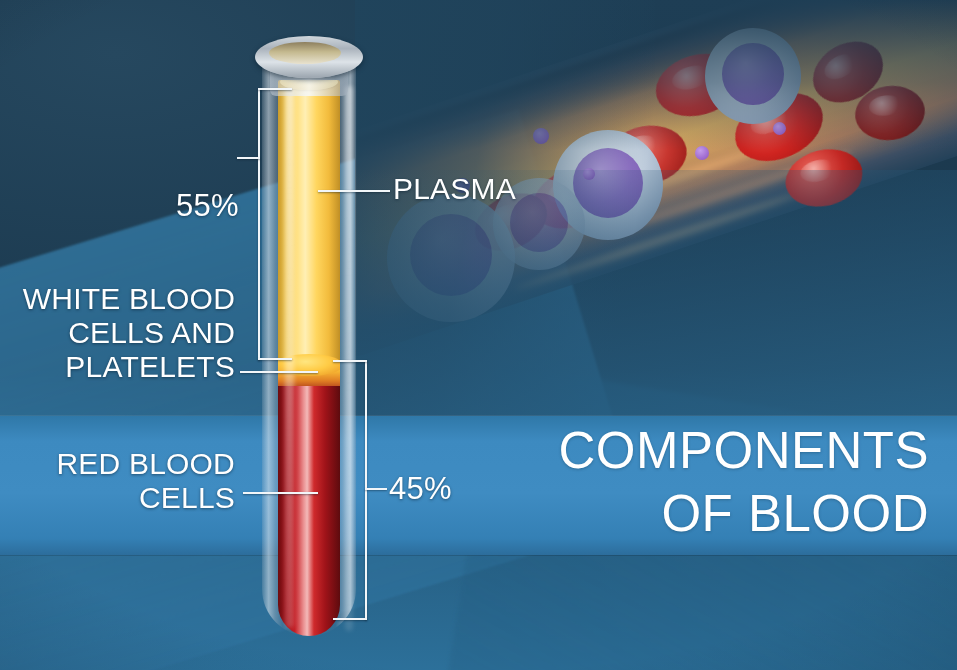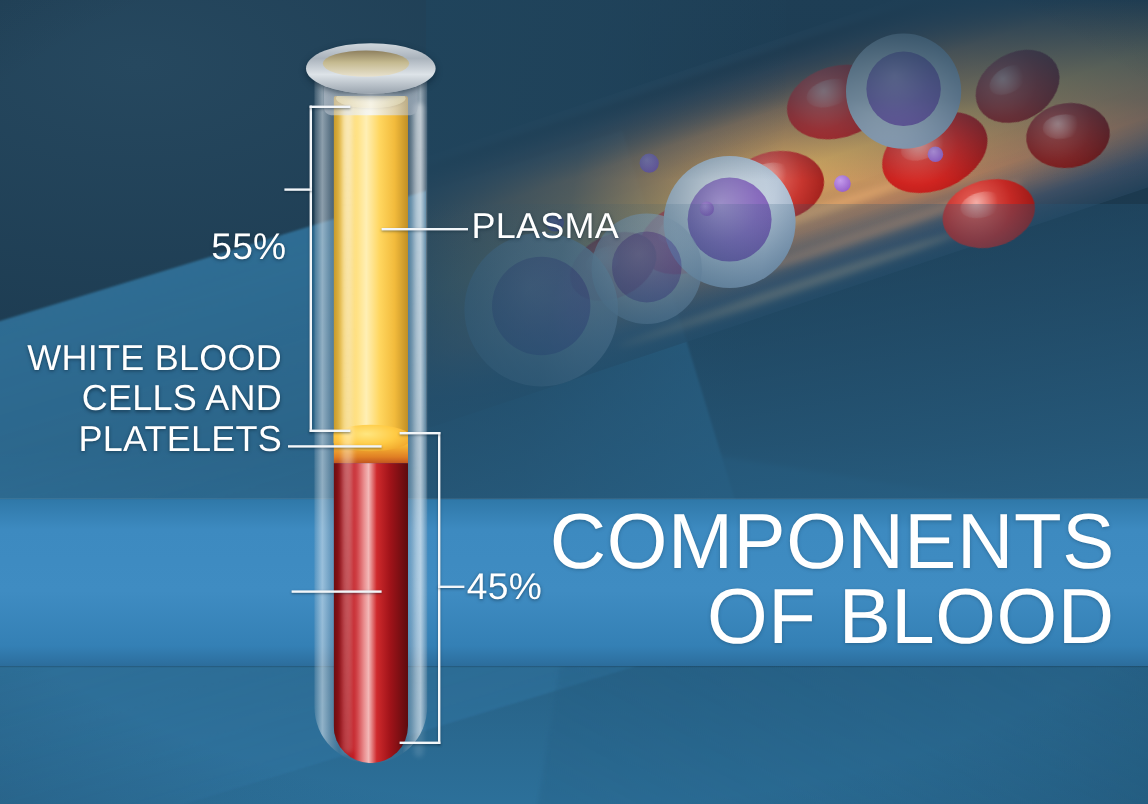--- a/index.html
+++ b/index.html
@@ -165,21 +165,21 @@
     background: linear-gradient(180deg, #2f78a8 0%, #3d8ac0 18%, #3f8cc2 55%, #3480b5 88%, #2c6d9c 100%);
     box-shadow: 0 -1px 0 rgba(255,255,255,.07), 0 1px 0 rgba(0,0,0,.14);
   }
   .title-text {
     position: absolute;
     right: 28px;
     top: 419px;
     width: 620px;
     text-align: right;
     color: #ffffff;
-    font-size: 65px;
+    font-size: 51px;
     line-height: 63px;
     letter-spacing: .5px;
     text-shadow: 0 1px 3px rgba(16,48,72,.35);
   }
   .title-text .l2 { display: block; text-align: right; }
 
   .site-url {
     position: absolute;
     right: 31px;
     top: 595px;
@@ -450,15 +450,19 @@
   <div class="line h" style="left:318px; top:190px; width:72px;"></div>
   <div class="lbl" style="left:393px; top:172px;">PLASMA</div>
 
   <div class="lbl right" style="left:10px; top:282px; width:225px;">
     <span>WHITE BLOOD</span><br>
     <span>CELLS AND</span><br>
     <span>PLATELETS</span>
   </div>
   <div class="line h" style="left:240px; top:371px; width:78px;"></div>
 
+  <div class="lbl right" style="left:30px; top:447px; width:205px;">
+    <span>RED BLOOD</span><br>
+    <span>CELLS</span>
+  </div>
   <div class="line h" style="left:243px; top:492px; width:75px;"></div>
 
 </div>
 
 </body></html>

